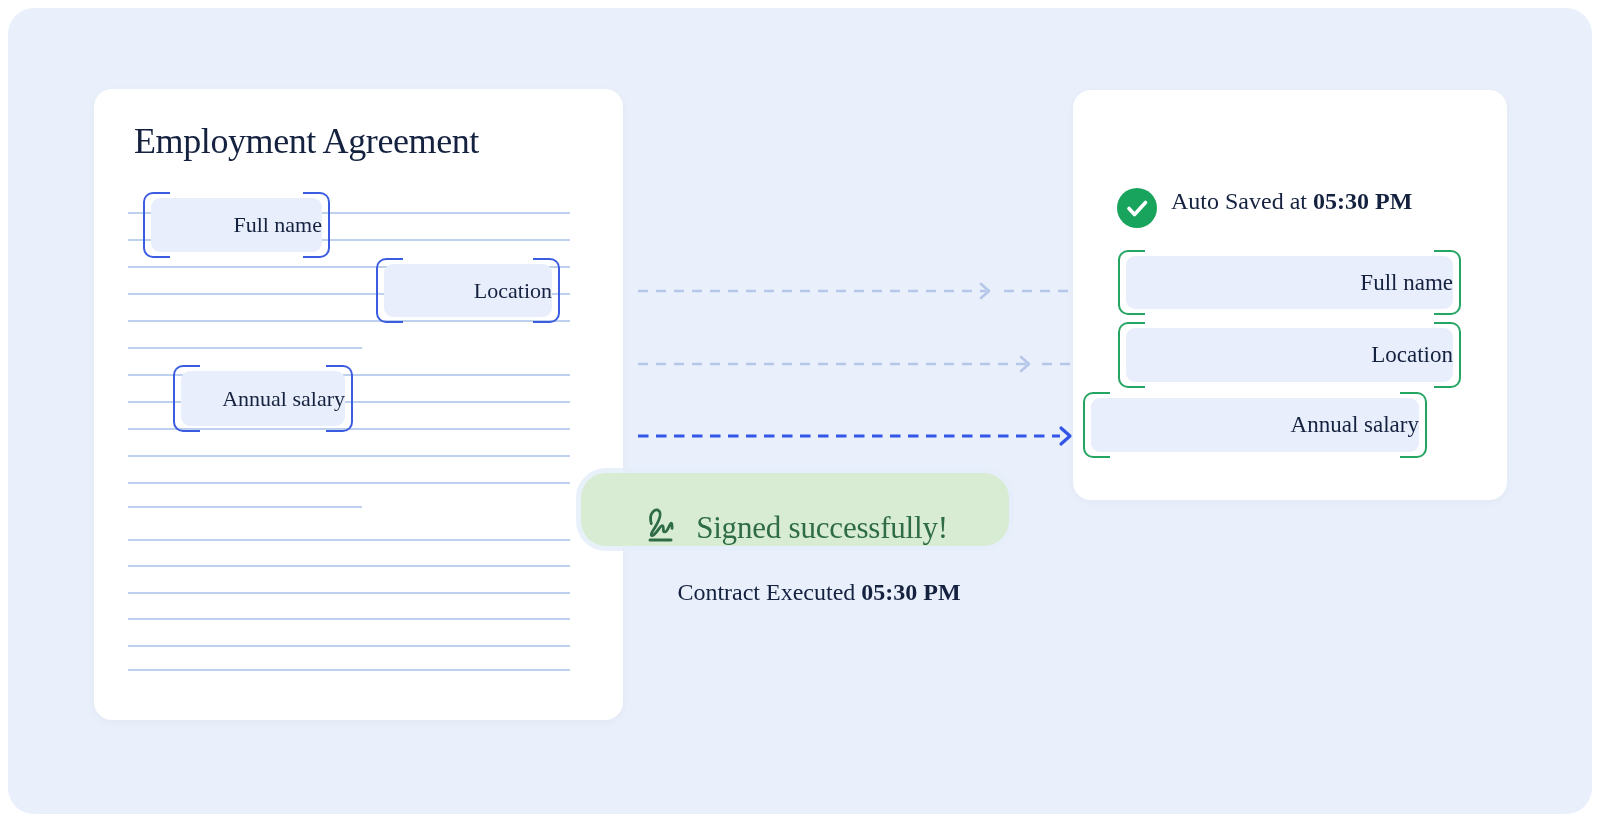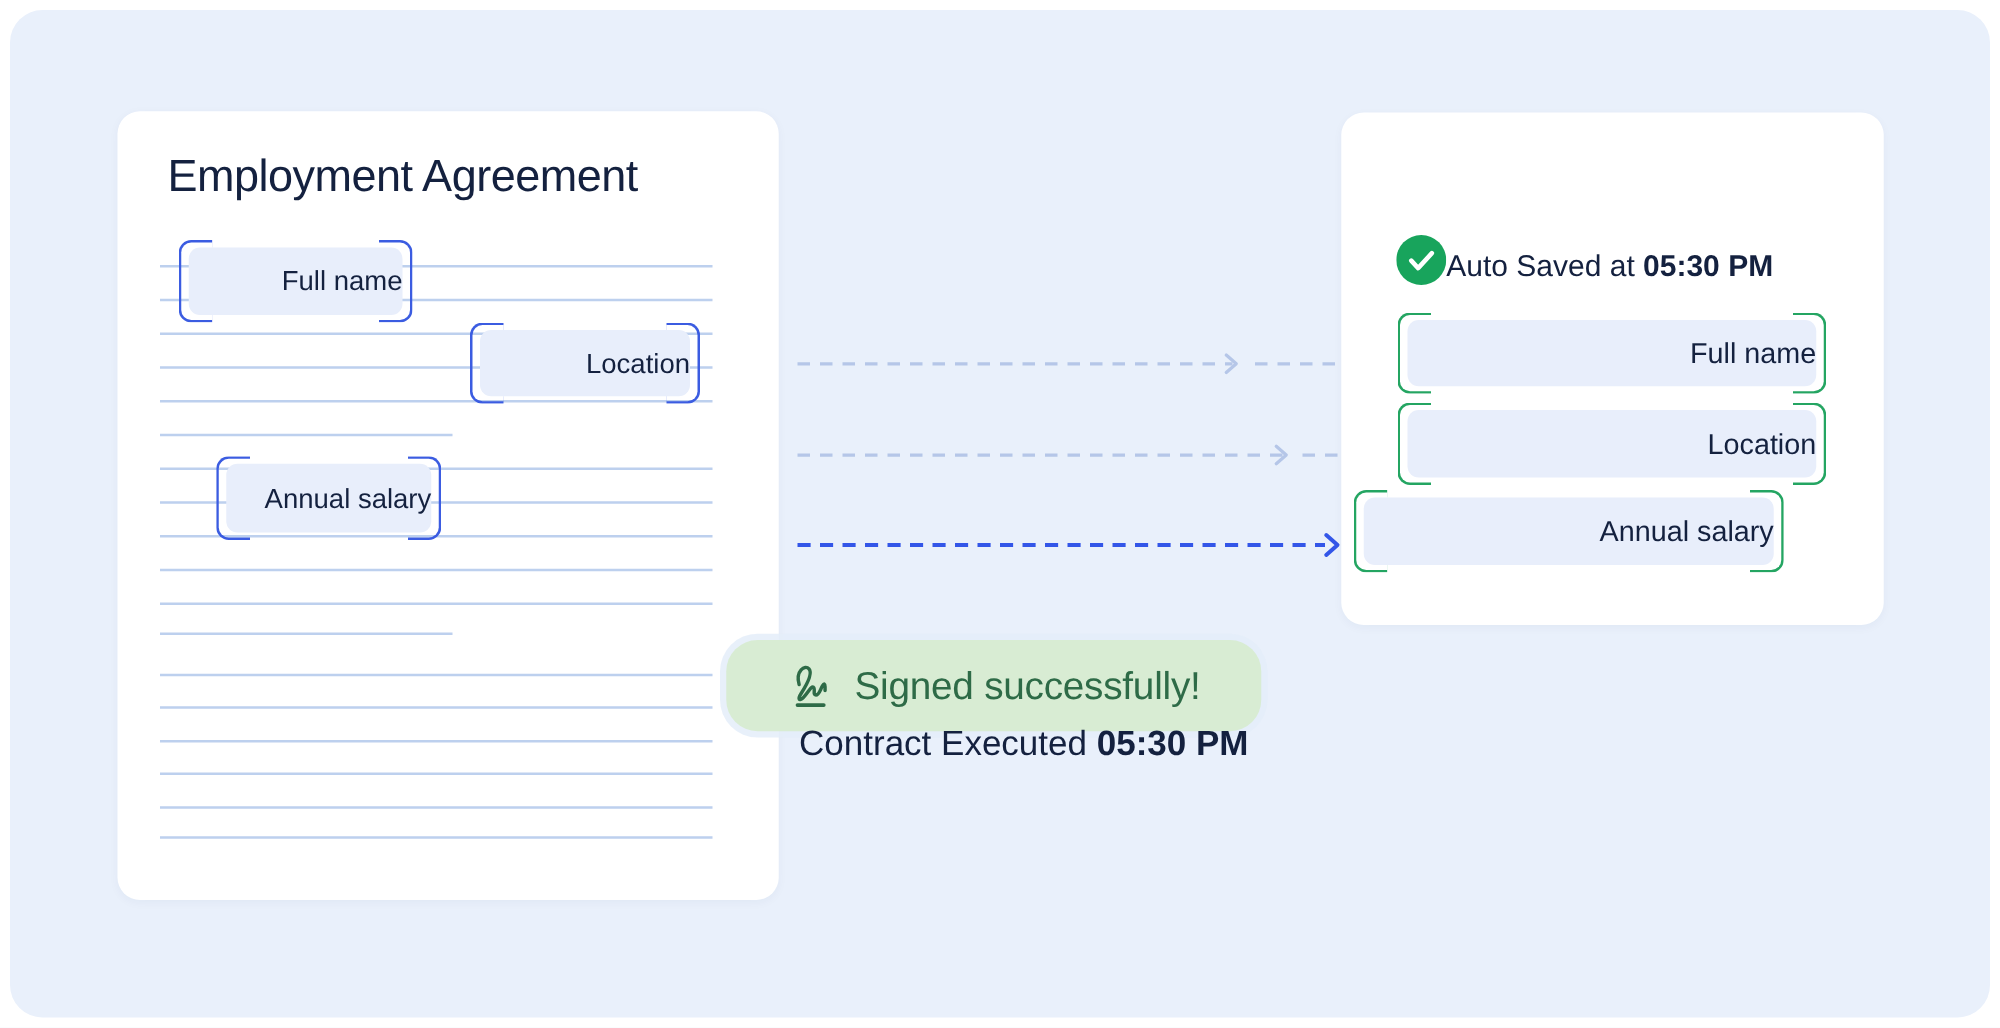--- a/index.html
+++ b/index.html
@@ -1,17 +1,17 @@
 <!DOCTYPE html>
 <html style="--bg_panel: #e9f0fb; --card_bg: #ffffff; --ink: #14213f; --rule_line: #bdd0ee; --chip_bg: #e8eefb; --accent_blue: #3b5ce1; --accent_green: #24a562; --arrow_light: #b5c6e8; --arrow_active: #3356e8; --check_green: #18a45c; --badge_bg: #d8ecd3; --badge_text: #2e6b47;"><head>
 <meta charset="utf-8">
 <style>
   * { margin:0; padding:0; box-sizing:border-box; }
   html,body { width:1600px; height:822px; background:#ffffff; font-family:"Liberation Sans", sans-serif; }
-  .stage { position:relative; width:1600px; height:822px; overflow:hidden; }
+  .stage { position:relative; width:1600px; height:822px; overflow:hidden;font-family:Liberation Serif, serif; }
   .panel { position:absolute; left:8px; top:8px; right:8px; bottom:8px;
            background:var(--bg_panel, #e9f0fb); border-radius:26px; }
 
   .card { position:absolute; background:var(--card_bg, #ffffff); border-radius:18px;
           box-shadow:0 2px 8px rgba(22,40,90,0.04); }
   .doc-card  { left:86px;  top:81px; width:529px; height:631px; }
   .meta-card { left:1065px; top:82px; width:434px; height:410px; }
 
   .card-title { position:absolute; font-size:36px; font-weight:500; letter-spacing:-0.4px;
                 color:var(--ink, #14213f); white-space:nowrap; }
@@ -39,43 +39,43 @@
   .doc-card .field:nth-of-type(3) { left:79px;  top:276px; width:180px; height:67px; }
 
   .meta-card .field { --bracket: var(--accent_green, #24a562); }
   .meta-card .field:nth-of-type(1) { left:45px; top:160px; width:343px; height:65px; }
   .meta-card .field:nth-of-type(2) { left:45px; top:232px; width:343px; height:66px; }
   .meta-card .field:nth-of-type(3) { left:10px; top:302px; width:344px; height:66px; }
   .meta-card .field-label { font-size:23px; }
 
   
   .saved-row { position:absolute; left:44px; top:98px; height:40px;
-               display:flex; align-items:flex-end; }
+               display:flex; align-items:flex-start; gap:14px; }
   .check-circle { width:40px; height:40px; flex:0 0 40px; }
   .saved-text { font-size:24px; color:var(--ink, #14213f); white-space:nowrap; }
   .saved-text b { font-weight:700; }
 
   
   .arrow { position:absolute; left:628px; width:440px; height:22px; }
   .arrow-1 { top:272px; }
   .arrow-2 { top:345px; }
   .arrow-3 { top:417px; }
   .arrow svg { display:block; width:440px; height:22px; }
 
   
-  .signed-badge { position:absolute; left:573px; top:504px; width:428px; height:73px;
+  .signed-badge { position:absolute; left:573px; top:465px; width:428px; height:73px;
                   background:var(--badge_bg, #d8ecd3); border-radius:25px;
                   box-shadow:0 0 0 5px rgba(228,237,249,0.85);
-                  display:flex; align-items:center; justify-content:center; gap:17px; }
+                  display:flex; align-items:flex-end; justify-content:center; gap:17px; }
   .sig-icon { width:37px; height:42px; flex:0 0 37px; }
   .signed-label { font-size:31px; font-weight:500; letter-spacing:-0.2px;
                   color:var(--badge_text, #2e6b47); white-space:nowrap; }
 
   .executed { position:absolute; left:596px; top:571px; width:430px; text-align:center;
-              font-size:28px; color:var(--ink, #14213f); white-space:nowrap; }
+              font-size:24px; color:var(--ink, #14213f); white-space:nowrap; }
   .executed b { font-weight:700; }
 </style>
 </head>
 <body>
 
 <div class="stage">
   <div class="panel">
 
     <section class="card doc-card">
       <h2 class="card-title">Employment Agreement</h2>

